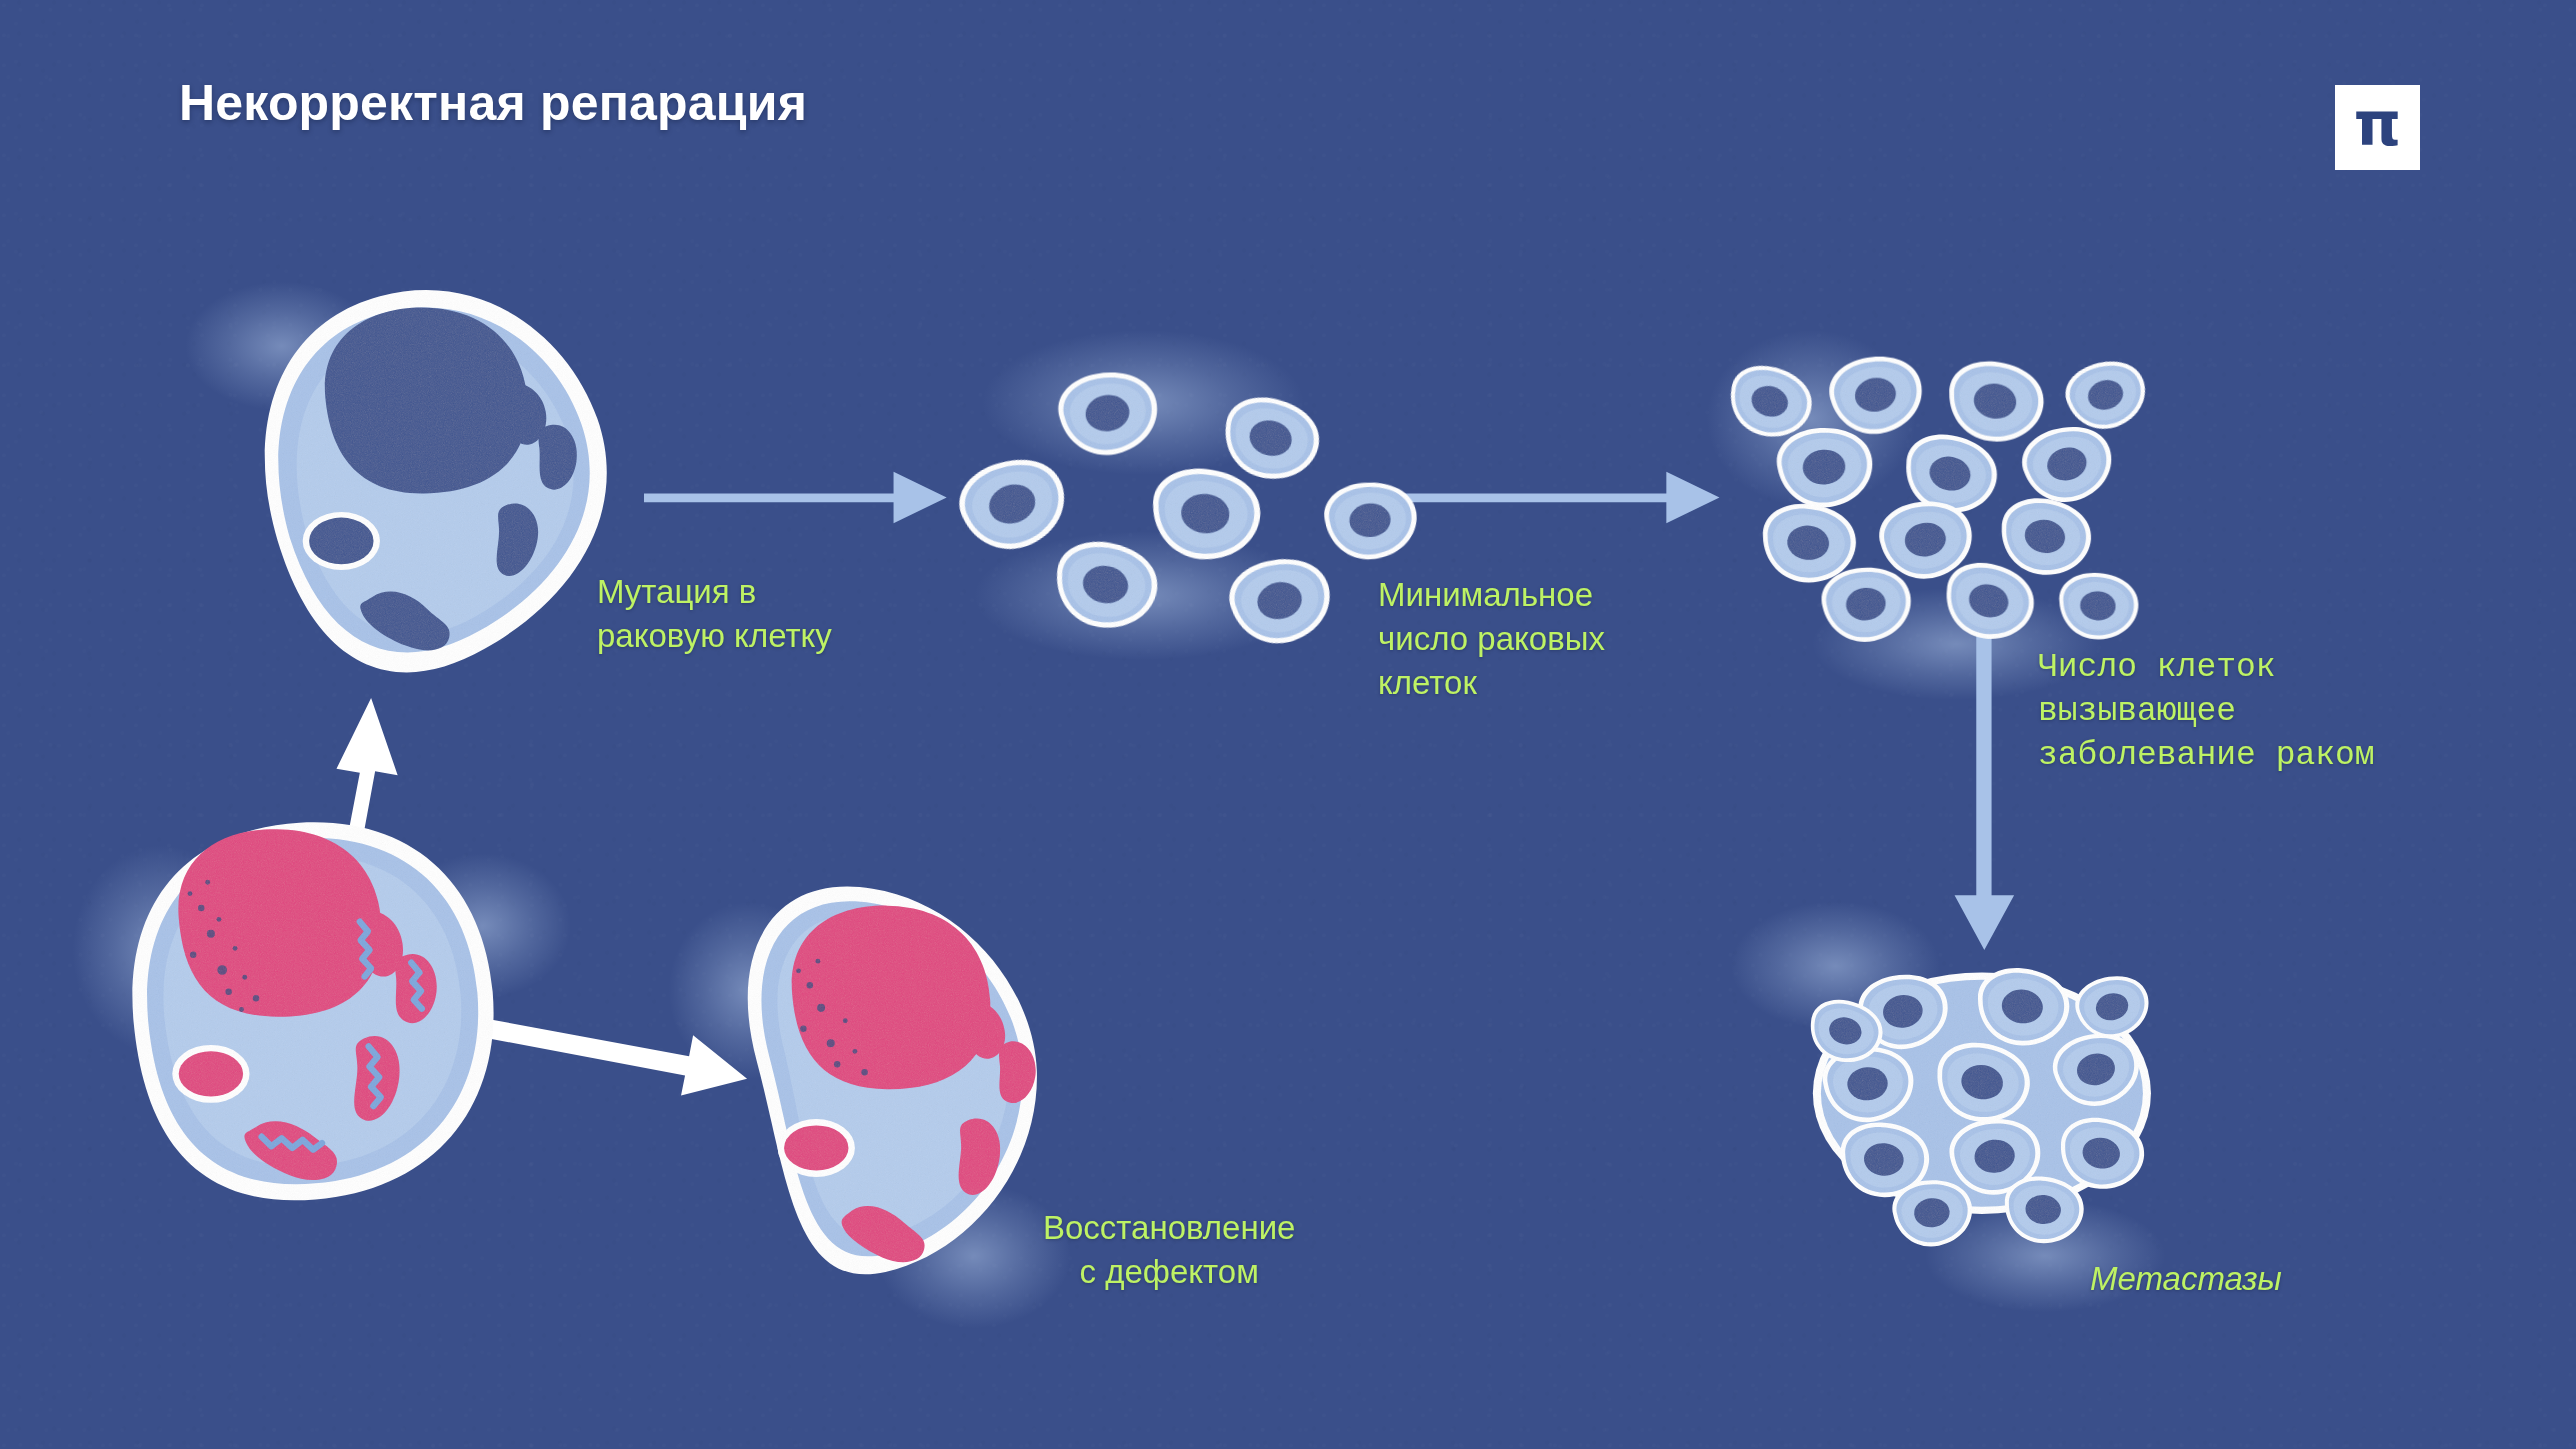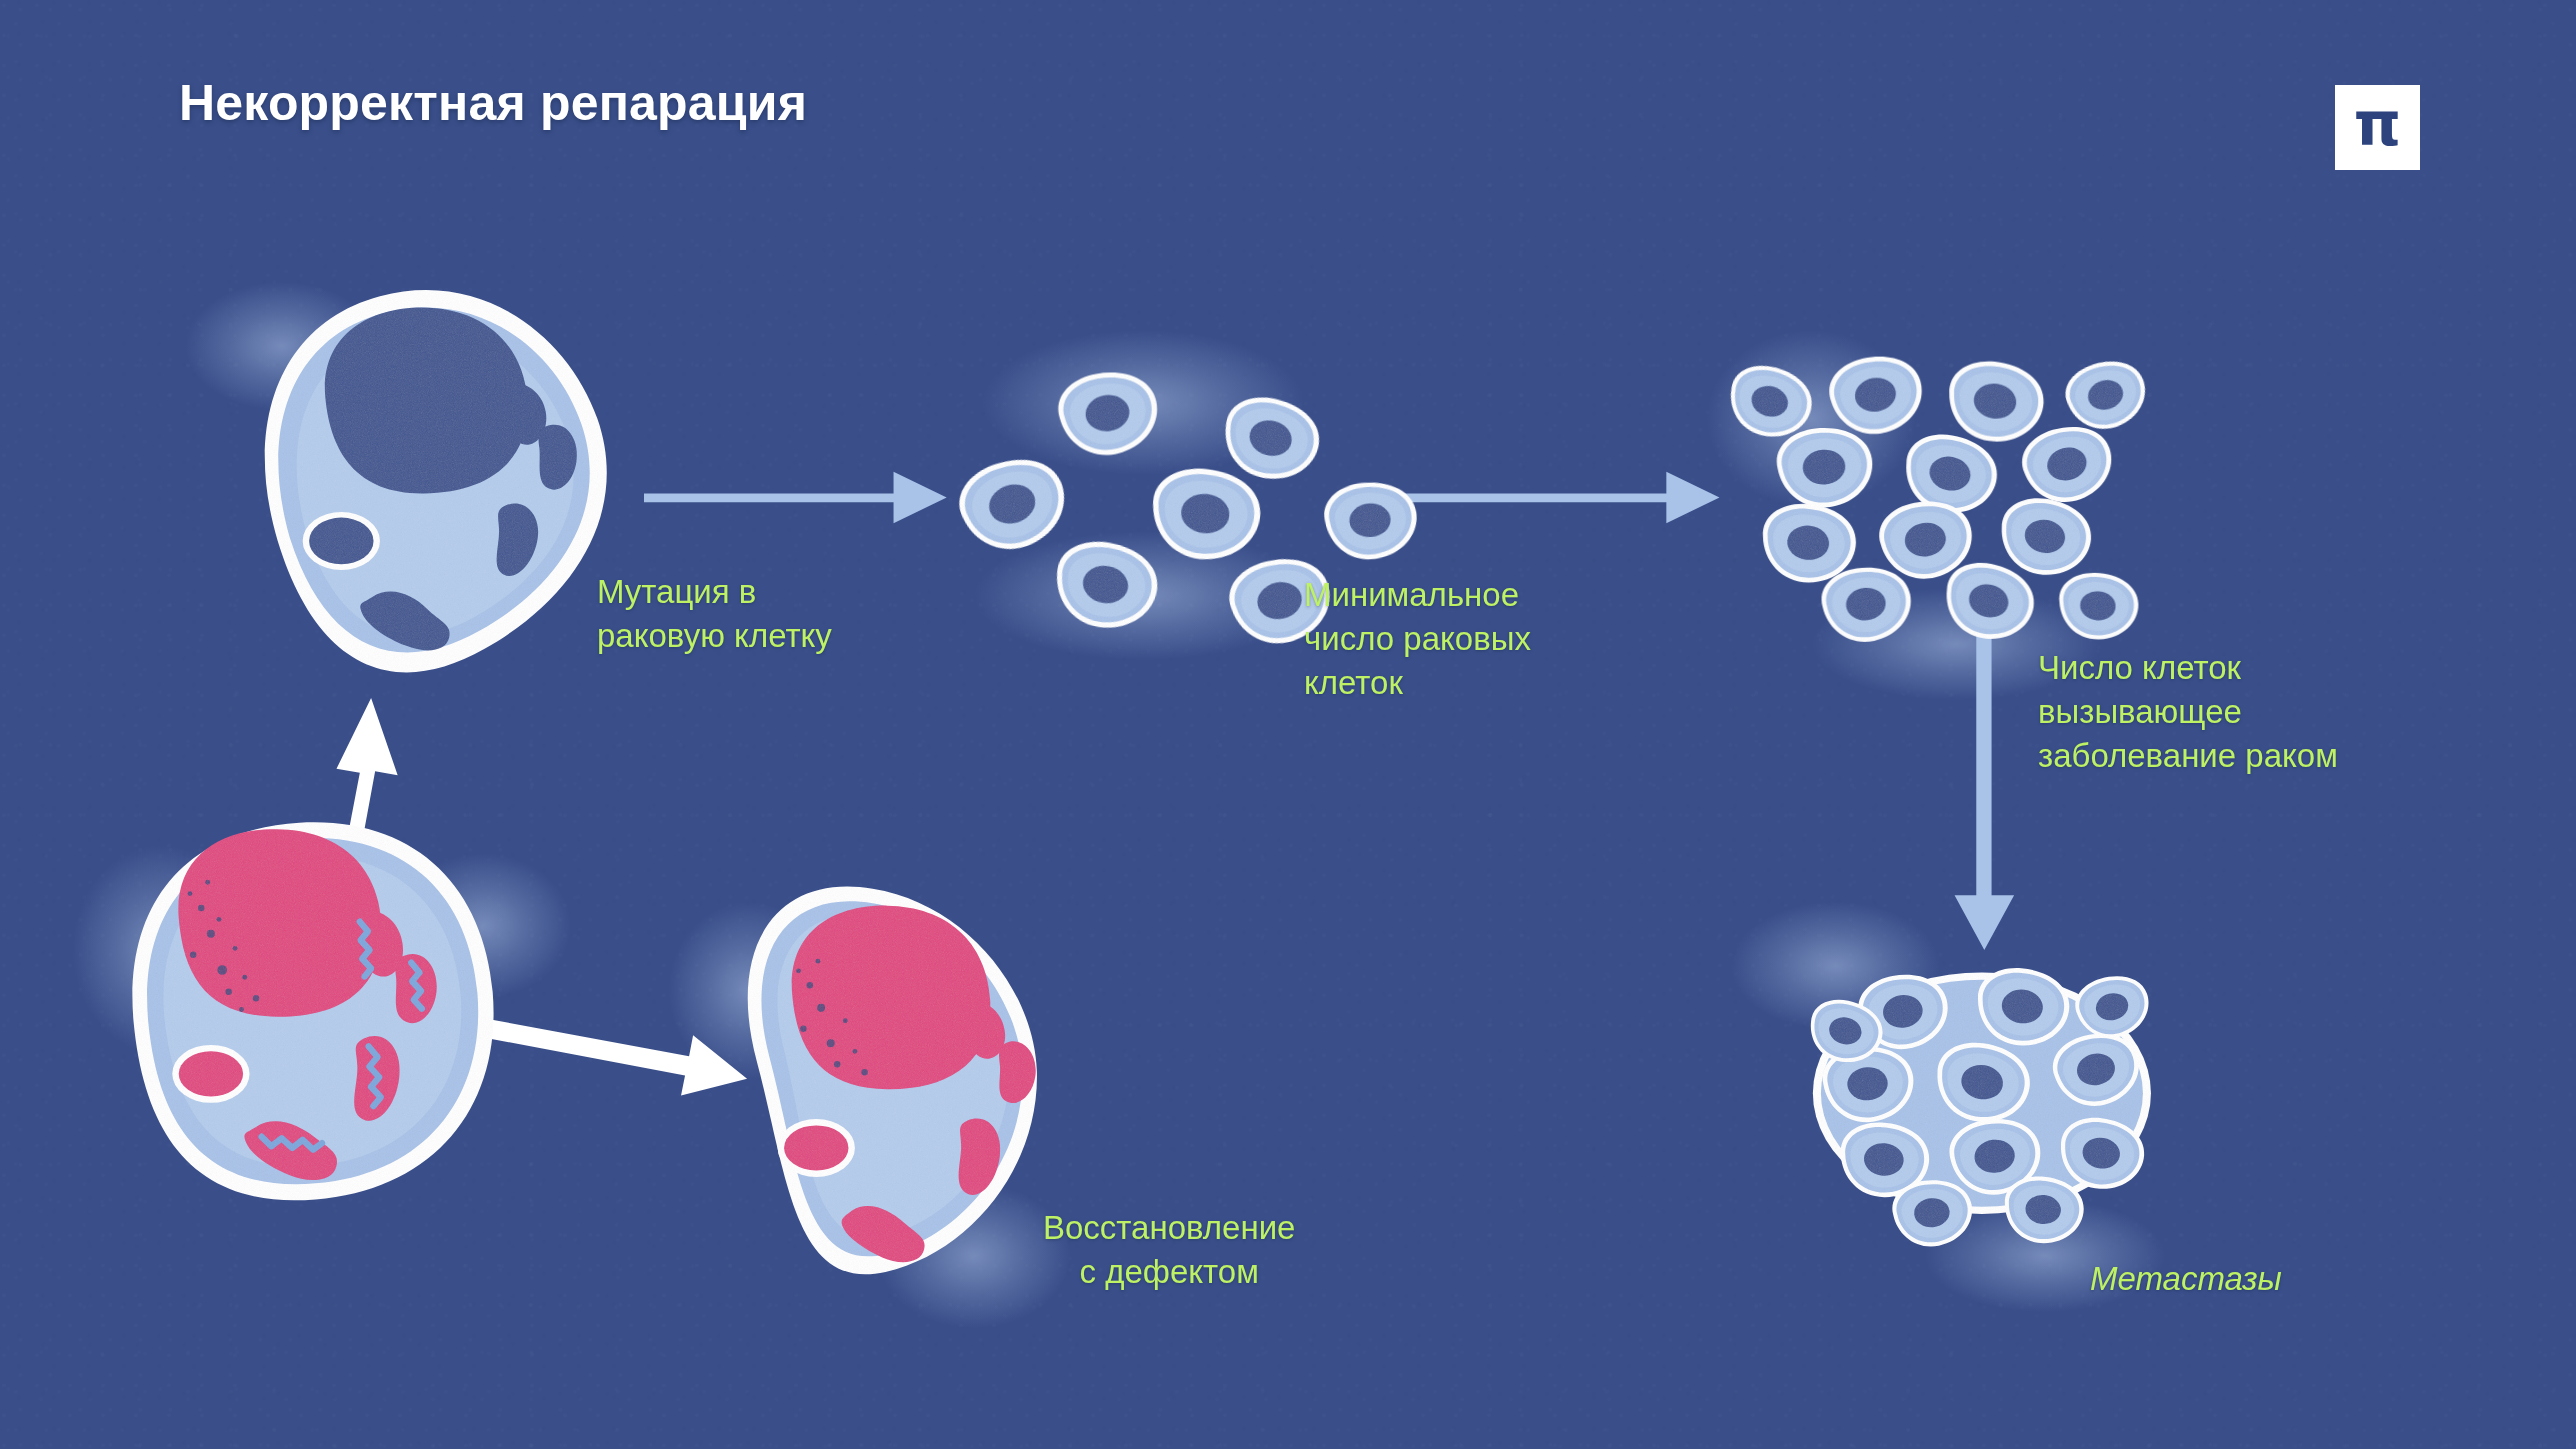--- a/index.html
+++ b/index.html
@@ -55,22 +55,22 @@
   
   .caption{
     position:absolute;
     color:#bef264;
     font-size:33px;
     line-height:1.33;
     white-space:pre-line;
     text-shadow:0 0.8px 3.2px rgba(12,22,54,.35);
   }
   #cap-mutation{left:597px;top:570px;}
-  #cap-minimal {left:1304px;top:573px;}
-  #cap-number  {left:2038px;top:646px;}
+  #cap-minimal {left:1378px;top:573px;}
+  #cap-number  {left:2038px;top:646px;font-family:Liberation Mono, monospace;}
   #cap-repair  {left:1043px;top:1206px;text-align:center;}
   #cap-meta    {left:2090px;top:1257px;font-style:italic;}
 
   
   #art{position:absolute;left:0;top:0;width:2576px;height:1449px;}
 </style>
 </head>
 <body>
 
 <div id="stage">

